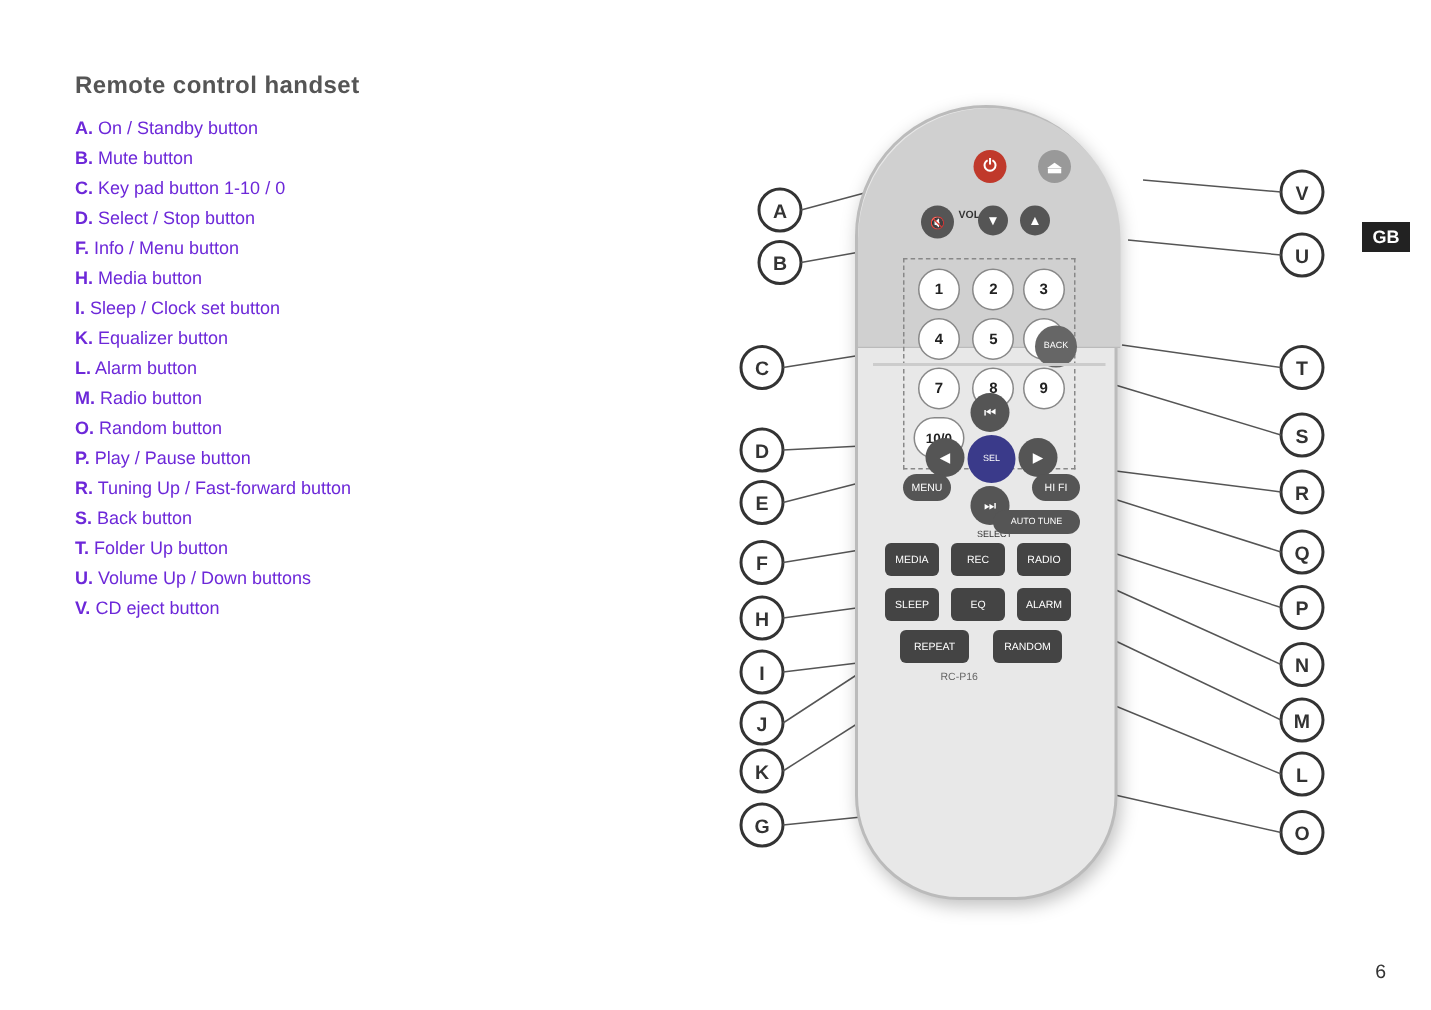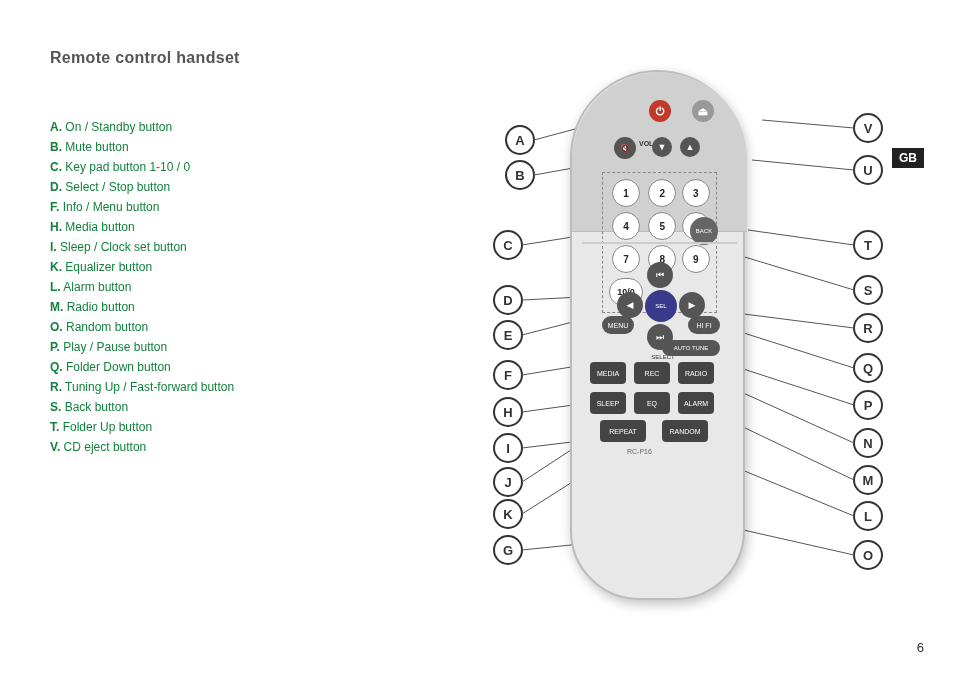--- a/index.html
+++ b/index.html
@@ -18,21 +18,21 @@
       bottom: 18px;
       right: 30px;
       font-size: 13px;
       color: #333;
     }
 
     
     .gb-badge {
       position: absolute;
       top: 148px;
-      right: 30px;
+      right: 14px;
       background: #222;
       color: #fff;
       font-size: 12px;
       font-weight: bold;
       padding: 3px 7px;
     }
 
     
     .title {
       position: absolute;
@@ -44,23 +44,22 @@
       letter-spacing: 0.3px;
       margin-top: 11px;
     }
 
     
     .legend {
       position: absolute;
       top: 75px;
       left: 50px;
       font-size: 12px;
-      color: #15803d;
+      color: #6d28d9;
       line-height: 20px;
-      margin-top: 42px;
     }
     .legend p {
       white-space: nowrap;
     }
 
     
     .remote-area {
       position: absolute;
       top: 60px;
       left: 490px;
@@ -336,24 +335,24 @@
   <p><strong>C.</strong>  Key pad button 1-10 / 0</p>
   <p><strong>D.</strong>  Select / Stop button</p>
   <p><strong>F.</strong>  Info / Menu button</p>
   <p><strong>H.</strong>  Media button</p>
   <p><strong>I.</strong>   Sleep / Clock set button</p>
   <p><strong>K.</strong>  Equalizer button</p>
   <p><strong>L.</strong>   Alarm button</p>
   <p><strong>M.</strong>  Radio button</p>
   <p><strong>O.</strong>  Random button</p>
   <p><strong>P.</strong>   Play / Pause button</p>
-  <p><strong>Q.</strong>  Folder Down button</p>
   <p><strong>R.</strong>   Tuning Up / Fast-forward button</p>
   <p><strong>S.</strong>   Back button</p>
   <p><strong>T.</strong>   Folder Up button</p>
+  <p><strong>U.</strong>  Volume Up / Down buttons</p>
   <p><strong>V.</strong>  CD eject button</p>
 </div>
 
 <div class="gb-badge">GB</div>
 
 <div class="remote-area">
 
   <svg class="connector-svg">
 
     <circle cx="30" cy="80" r="14" fill="none" stroke="#333" stroke-width="2"></circle>

